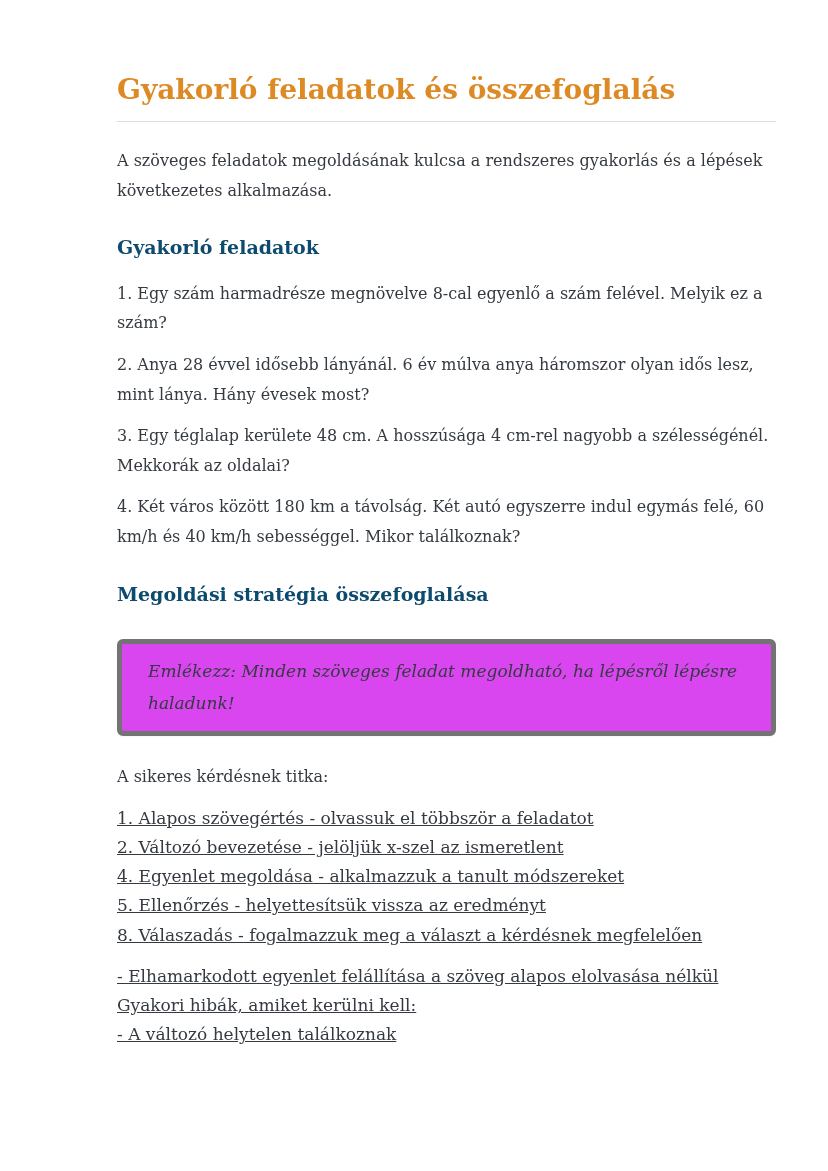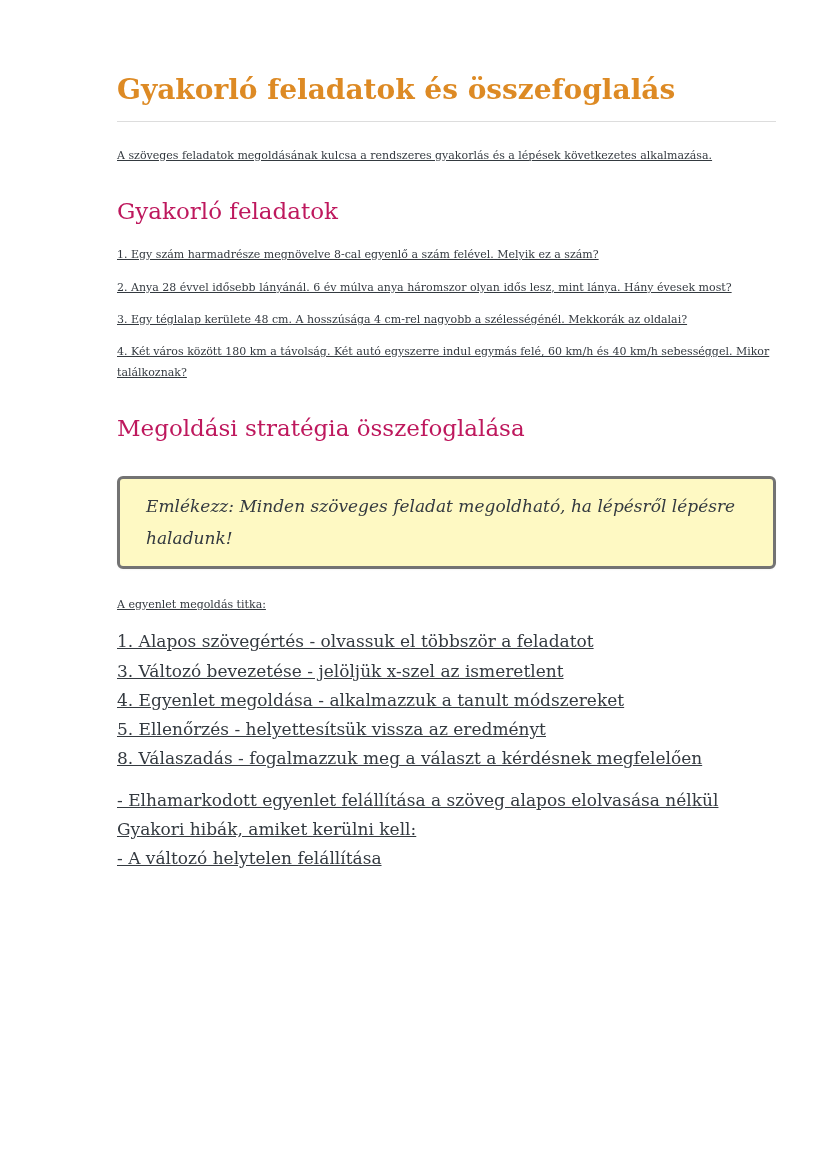--- a/index.html
+++ b/index.html
@@ -27,35 +27,34 @@
     font-weight: 700;
     color: #dd8a24;
   }
   .divider {
     border: none;
     border-top: 1px solid #dddddd;
     margin: 0 0 24px 0;
   }
   .para {
     margin: 0 0 12px 0;
-    font-size: 11px;
+    font-size: 16px;
     line-height: 1.85;
-    text-decoration: underline;
   }
   .section-heading {
     margin: 30px 0 18px 0;
-    font-size: 23px;
+    font-size: 19px;
     line-height: 1.35;
-    font-weight: 400;
-    color: #be185d;
+    font-weight: 700;
+    color: #0c4a6e;
   }
   .callout {
     margin: 32px 0 26px 0;
-    background: #fef9c3;
-    border: 3px solid #737373;
+    background: #d946ef;
+    border: 5px solid #737373;
     border-radius: 6px;
     padding: 12px 26px;
     box-shadow: 0 1px 2px rgba(0,0,0,0.04);
   }
   .callout-text {
     margin: 0;
     font-style: italic;
     font-size: 17px;
     line-height: 1.85;
   }
@@ -86,29 +85,29 @@
   <p class="para">2. Anya 28 évvel idősebb lányánál. 6 év múlva anya háromszor olyan idős lesz, mint lánya. Hány évesek most?</p>
   <p class="para">3. Egy téglalap kerülete 48 cm. A hosszúsága 4 cm-rel nagyobb a szélességénél. Mekkorák az oldalai?</p>
   <p class="para">4. Két város között 180 km a távolság. Két autó egyszerre indul egymás felé, 60 km/h és 40 km/h sebességgel. Mikor találkoznak?</p>
 
   <h2 class="section-heading">Megoldási stratégia összefoglalása</h2>
 
   <div class="callout">
     <p class="callout-text">Emlékezz: Minden szöveges feladat megoldható, ha lépésről lépésre haladunk!</p>
   </div>
 
-  <p class="para">A egyenlet megoldás titka:</p>
+  <p class="para">A sikeres kérdésnek titka:</p>
 
   <div class="tight-block">
     <span class="line">1. Alapos szövegértés - olvassuk el többször a feladatot</span>
-    <span class="line">3. Változó bevezetése - jelöljük x-szel az ismeretlent</span>
+    <span class="line">2. Változó bevezetése - jelöljük x-szel az ismeretlent</span>
     <span class="line">4. Egyenlet megoldása - alkalmazzuk a tanult módszereket</span>
     <span class="line">5. Ellenőrzés - helyettesítsük vissza az eredményt</span>
     <span class="line">8. Válaszadás - fogalmazzuk meg a választ a kérdésnek megfelelően</span>
   </div>
 
   <div class="tight-block">
     <span class="line">- Elhamarkodott egyenlet felállítása a szöveg alapos elolvasása nélkül</span>
     <span class="line">Gyakori hibák, amiket kerülni kell:</span>
-    <span class="line">- A változó helytelen felállítása</span>
+    <span class="line">- A változó helytelen találkoznak</span>
   </div>
 
 </div>
 
 </body></html>

